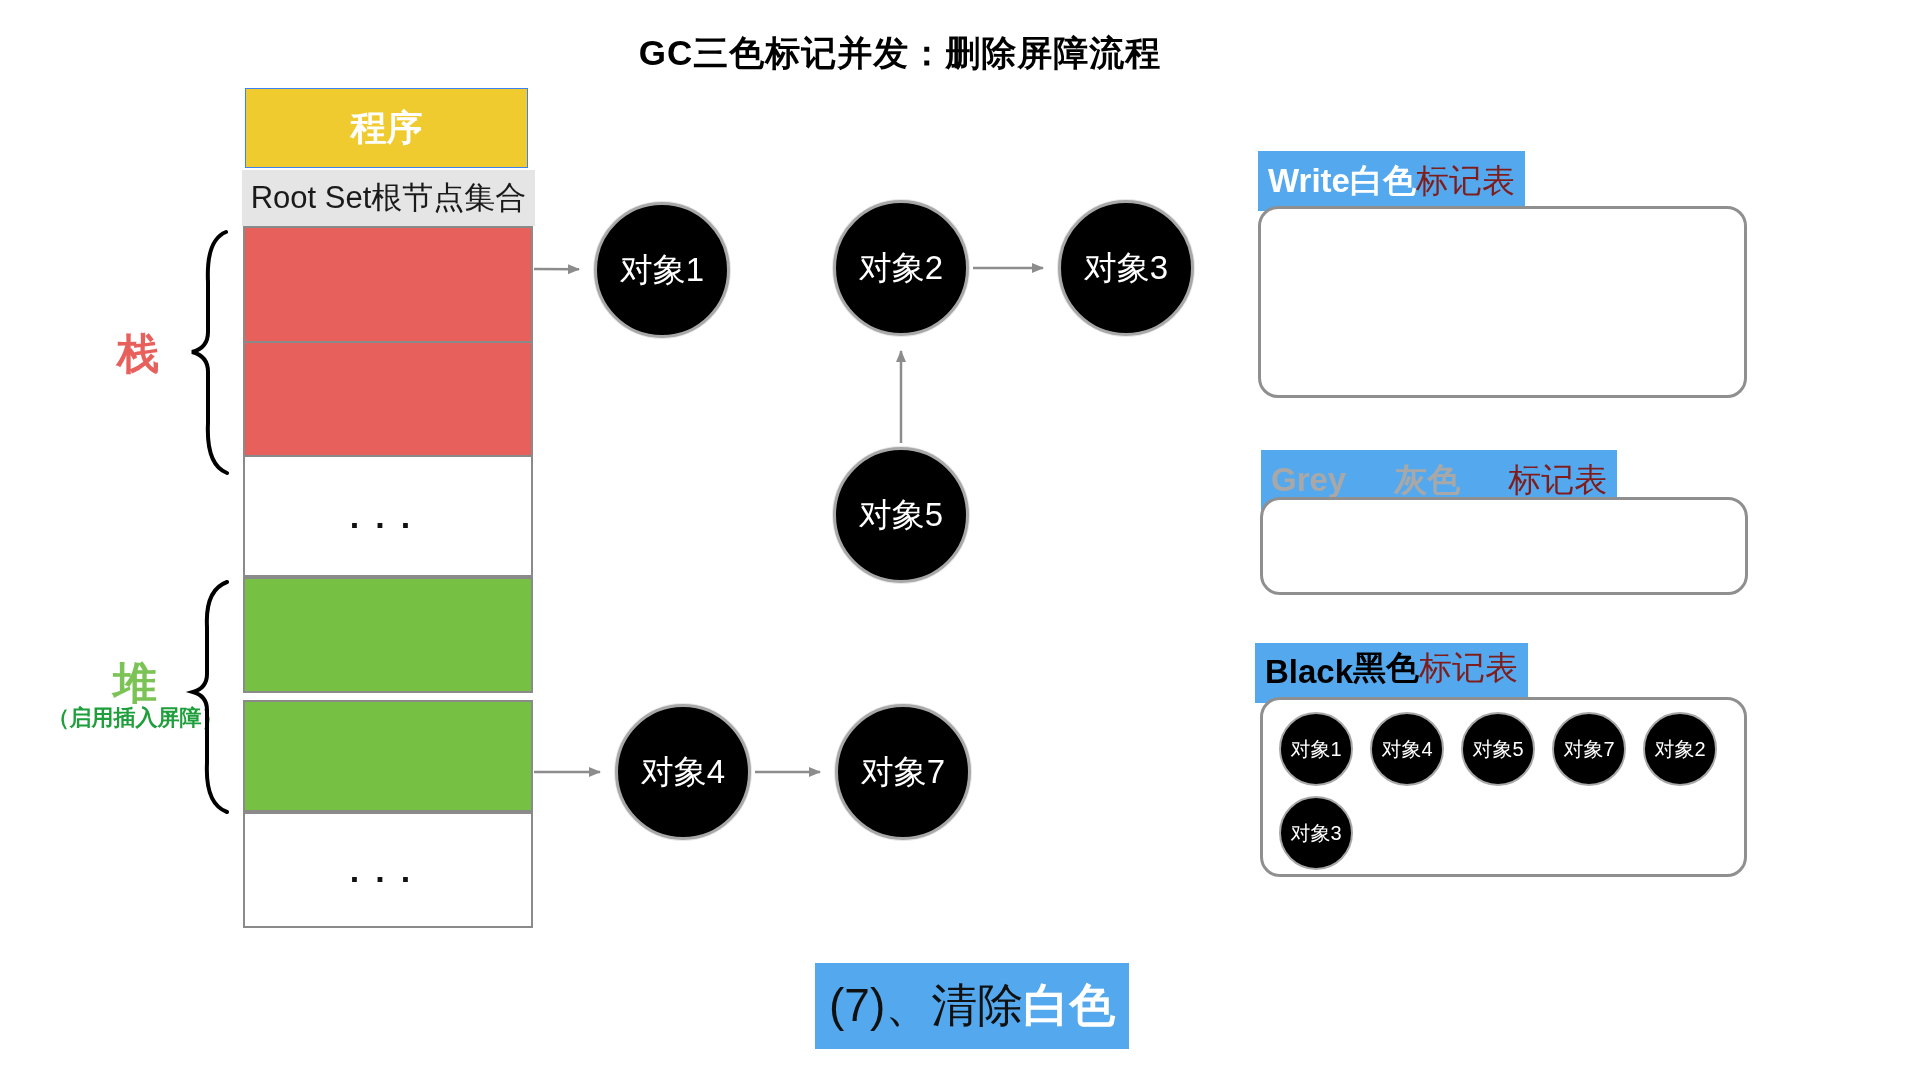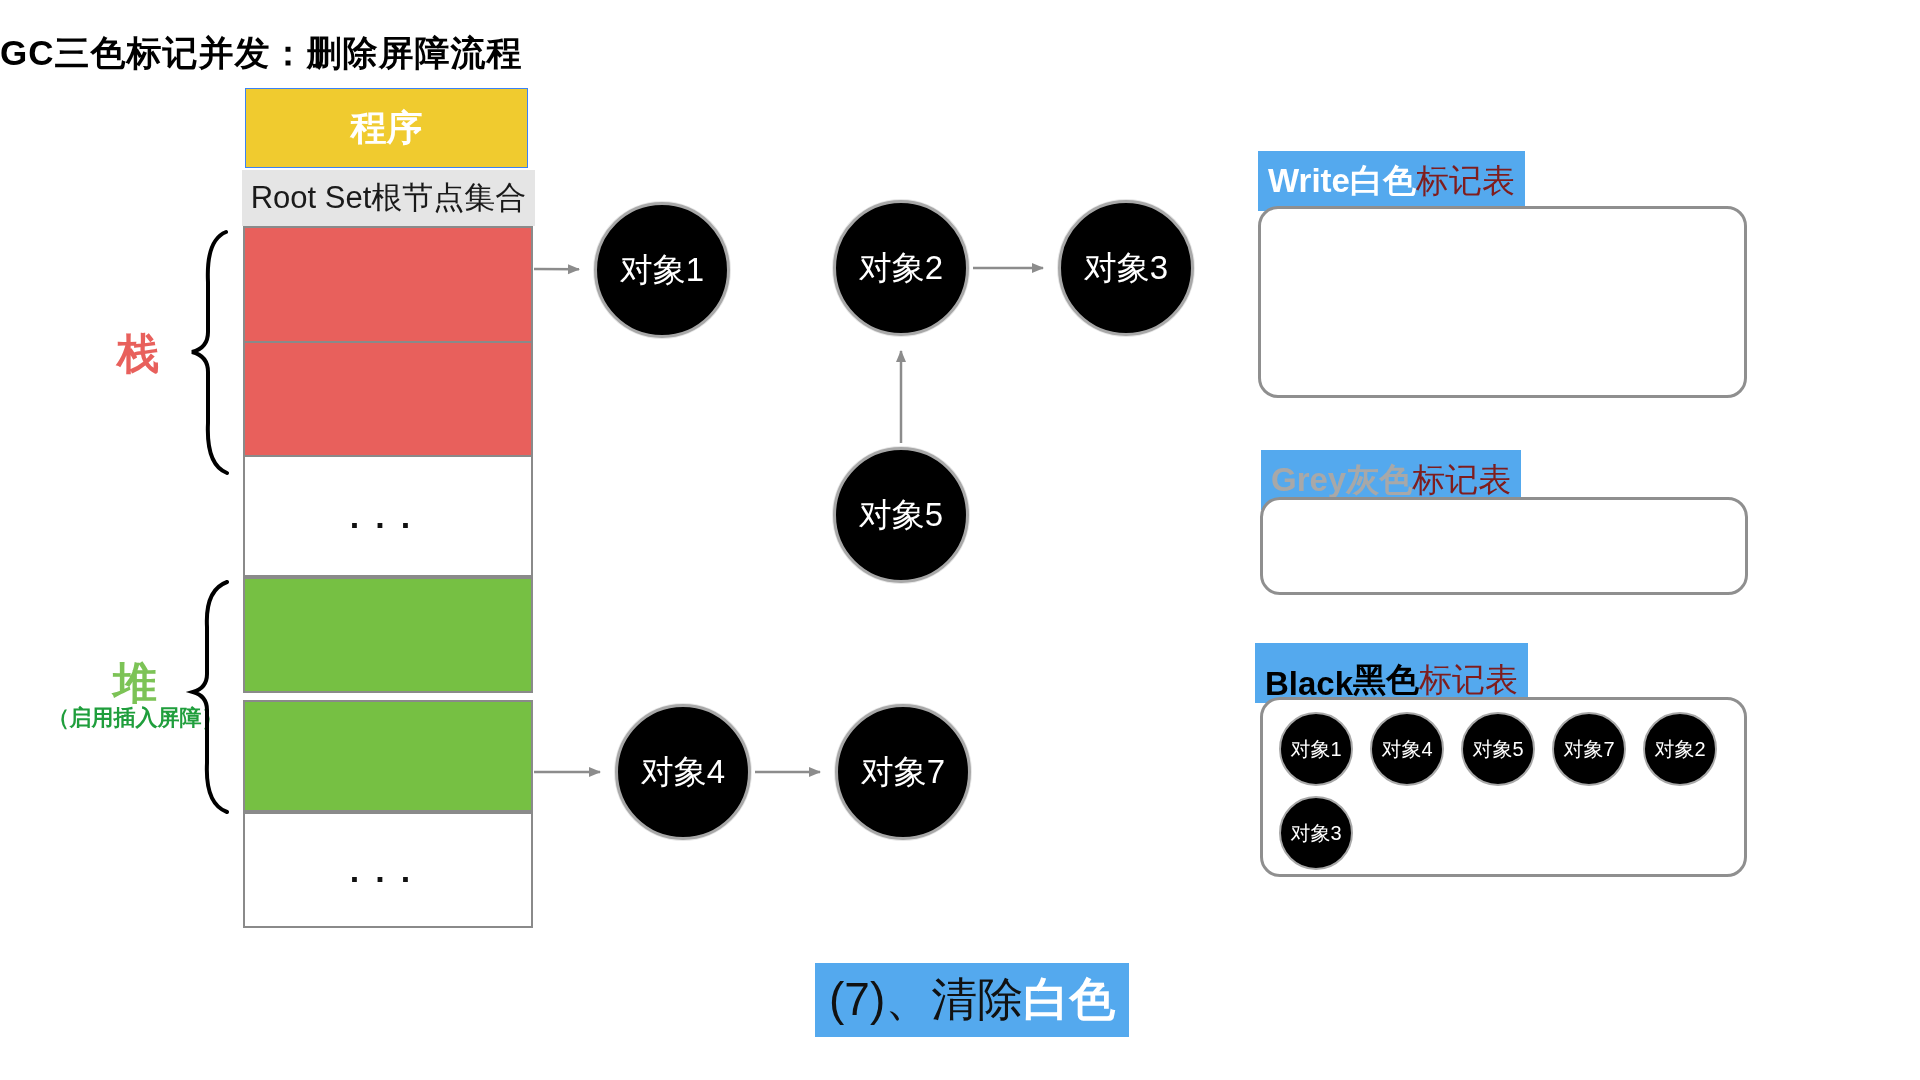--- a/index.html
+++ b/index.html
@@ -9,20 +9,21 @@
     position: relative;
     width: 1920px; height: 1080px;
     background: #fff;
     overflow: hidden;
   }
   .abs { position: absolute; }
 
   
   #title {
     left: 0; top: 30px; width: 1800px;
+    text-align: center;
     font-size: 35px; font-weight: bold; color: #000;
     letter-spacing: 1px;
   }
 
   
   .memcell { position: absolute; border: 2px solid #8a8a8a; }
   #program-box {
     left: 245px; top: 88px; width: 283px; height: 80px;
     background: #f0cb2f; border: 1px solid #3b82f6;
     display: flex; align-items: center; justify-content: center;
@@ -67,29 +68,29 @@
     font-size: 33px; color: #fff; z-index: 2;
     box-shadow: 0 0 0 1px #e8e8e8;
   }
 
   
   #svg-layer { left:0; top:0; z-index: 1; }
 
   
   .table-label {
     position: absolute; height: 60px;
-    background: #54a9ee; padding: 0 10px;
+    background: #54a9ee; padding: 12px 10px;
     display: flex; align-items: center; white-space: nowrap;
     font-size: 33px;
   }
   .table-label .en { font-weight: bold; }
   .table-label .suffix { font-weight: normal; color: #7f1d1d; }
   #white-table-label  { left: 1258px; top: 151px; }
   #white-table-label .en, #white-table-label .cn { color: #fff; font-weight: bold; }
-  #grey-table-label   { left: 1261px; top: 450px; }
+  #grey-table-label   { left: 1261px; top: 450px; gap: 48px; }
   #grey-table-label .en, #grey-table-label .cn { color: #a8a8a8; font-weight: bold; }
   #black-table-label  { left: 1255px; top: 643px; align-items: flex-end; }
   #black-table-label .en, #black-table-label .cn { color: #000; font-weight: bold; }
 
   .table-box {
     position: absolute; background: #fff;
     border: 3px solid #8f8f8f; border-radius: 20px;
   }
   #white-table-box { left: 1258px; top: 206px; width: 489px; height: 192px; }
   #grey-table-box  { left: 1260px; top: 497px; width: 488px; height:  98px; }
@@ -101,21 +102,21 @@
   }
   .small-node {
     width: 74px; height: 74px; flex: 0 0 auto;
     background: #000; border: 2px solid #a8a8a8; border-radius: 50%;
     display: flex; align-items: center; justify-content: center;
     font-size: 20px; color: #fff;
   }
 
   
   #caption {
-    left: 815px; top: 963px; height: 74px;
+    left: 815px; top: 963px; height: 86px;
     background: #54a9ee; padding: 0 14px;
     display: flex; align-items: center; white-space: nowrap;
     font-size: 46px;
   }
   #caption .prefix { color: #111; }
   #caption .highlight { color: #fff; font-weight: bold; }
 </style>
 </head>
 <body>
 

